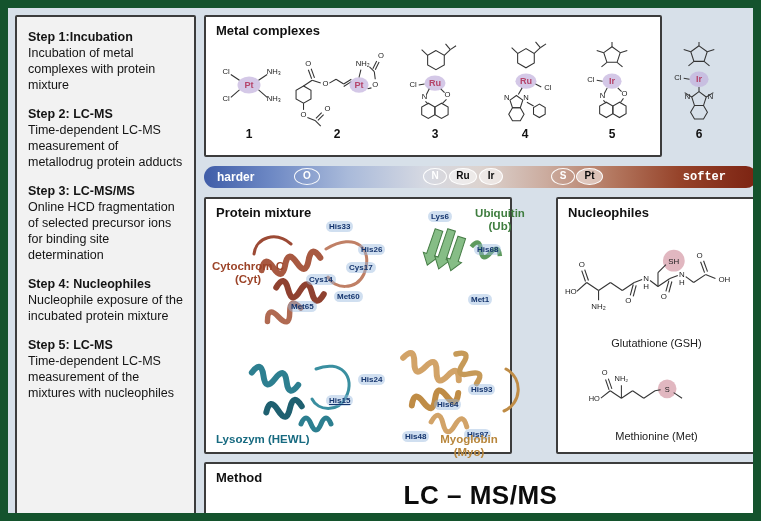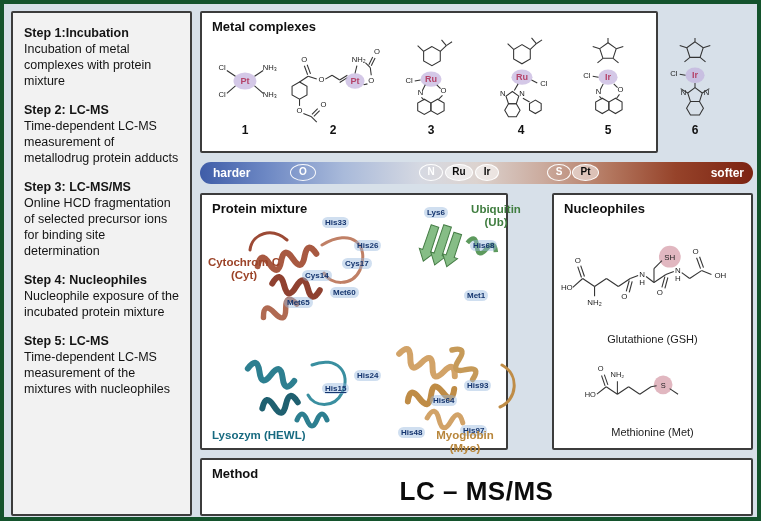--- a/index.html
+++ b/index.html
@@ -1,18 +1,18 @@
 <!DOCTYPE html>
 <html><head>
 <meta charset="utf-8">
 <style>
   * { margin:0; padding:0; box-sizing:border-box; }
   html,body { font-family:"Liberation Sans", sans-serif; }
   body { margin:0; }
-  .canvas { position:relative; width:761px; height:521px; background:#d7e0e9; border:4px solid #14532d; overflow:hidden; }
+  .canvas { position:relative; width:761px; height:521px; background:#d7e0e9; border:8px solid #14532d; overflow:hidden; }
   .panel { position:absolute; background:#ffffff; border:2px solid #3c3c3c; border-radius:2px; }
   .panel-title { position:absolute; top:6px; left:10px; font-size:13px; font-weight:bold; color:#101010; }
 
   
   .steps-panel { left:7px; top:7px; width:181px; height:505px; background:#f2f2f2; padding:12px 11px; }
   .step { margin-bottom:13px; font-size:12.5px; line-height:1.28; color:#141414; }
   .step-title { font-weight:bold; }
 
   
   .metal-panel { left:196px; top:7px; width:458px; height:142px; }
@@ -21,21 +21,21 @@
   .compound-num { font-size:12px; font-weight:bold; color:#111; margin-top:-2px; }
   svg text { font-family:"Liberation Sans", sans-serif; font-size:8px; fill:#1a1a1a; text-anchor:middle; }
   svg text.metal { font-size:9.5px; font-weight:bold; fill:#b5446a; }
   svg line, svg polygon, svg path.bond { stroke:#333; stroke-width:1.1; fill:none; }
   .mhl { fill:#c2b1dd; opacity:.7; }
 
   
   .scale-bar { position:absolute; left:196px; top:158px; width:553px; height:22px; border-radius:11px;
     background:linear-gradient(90deg,#3f5da8 0%,#6d88c4 12%,#a9bada 26%,#d6d9e2 40%,#dcd3cf 50%,#cbab9e 62%,#b3775f 74%,#96432a 86%,#7c2312 100%); }
   .scale-end { position:absolute; top:4px; font-size:12px; font-weight:bold; color:#fff; }
-  .scale-end.left { left:13px; } .scale-end.right { right:9px; }
+  .scale-end.left { left:13px; } .scale-end.right { right:31px;font-family:Liberation Mono, monospace; }
   .marker { position:absolute; top:2px; height:17px; line-height:14px; border:1.5px solid rgba(255,255,255,.95); border-radius:50%; text-align:center; font-size:10px; }
   .marker.donor { color:#fff; font-weight:bold; }
   .marker.metalm { color:#0a0a0a; font-weight:bold; background:rgba(255,255,255,.5); }
 
   
   .protein-panel { left:196px; top:189px; width:308px; height:257px; }
   .ribbons { position:absolute; left:0; top:20px; }
   .residue { position:absolute; font-size:8px; font-weight:bold; color:#15356e; background:rgba(150,183,222,.45); border-radius:10px; padding:0 3px; line-height:11px; z-index:5; white-space:nowrap; }
   .pname { position:absolute; font-weight:bold; font-size:11.5px; text-align:center; z-index:6; line-height:1.15; }
   .pname.cyt { left:4px; top:61px; width:76px; color:#9c4429; }
@@ -290,21 +290,21 @@
 
     <span class="residue" style="left:120px;top:22px;">His33</span>
     <span class="residue" style="left:152px;top:45px;">His26</span>
     <span class="residue" style="left:222px;top:12px;">Lys6</span>
     <span class="residue" style="left:268px;top:45px;">His68</span>
     <span class="residue" style="left:100px;top:75px;">Cys14</span>
     <span class="residue" style="left:140px;top:63px;">Cys17</span>
     <span class="residue" style="left:128px;top:92px;">Met60</span>
     <span class="residue" style="left:82px;top:102px;">Met65</span>
     <span class="residue" style="left:262px;top:95px;">Met1</span>
-    <span class="residue" style="left:120px;top:188px;text-decoration:underline;">His15</span>
+    <span class="residue" style="left:120px;top:196px;text-decoration:underline;">His15</span>
     <span class="residue" style="left:152px;top:175px;">His24</span>
     <span class="residue" style="left:228px;top:200px;">His64</span>
     <span class="residue" style="left:262px;top:185px;">His93</span>
     <span class="residue" style="left:258px;top:207px;margin-top:23px;">His97</span>
     <span class="residue" style="left:196px;top:232px;">His48</span>
   </section>
 
   <section class="nucleo-panel panel">
     <div class="panel-title">Nucleophiles</div>
 

